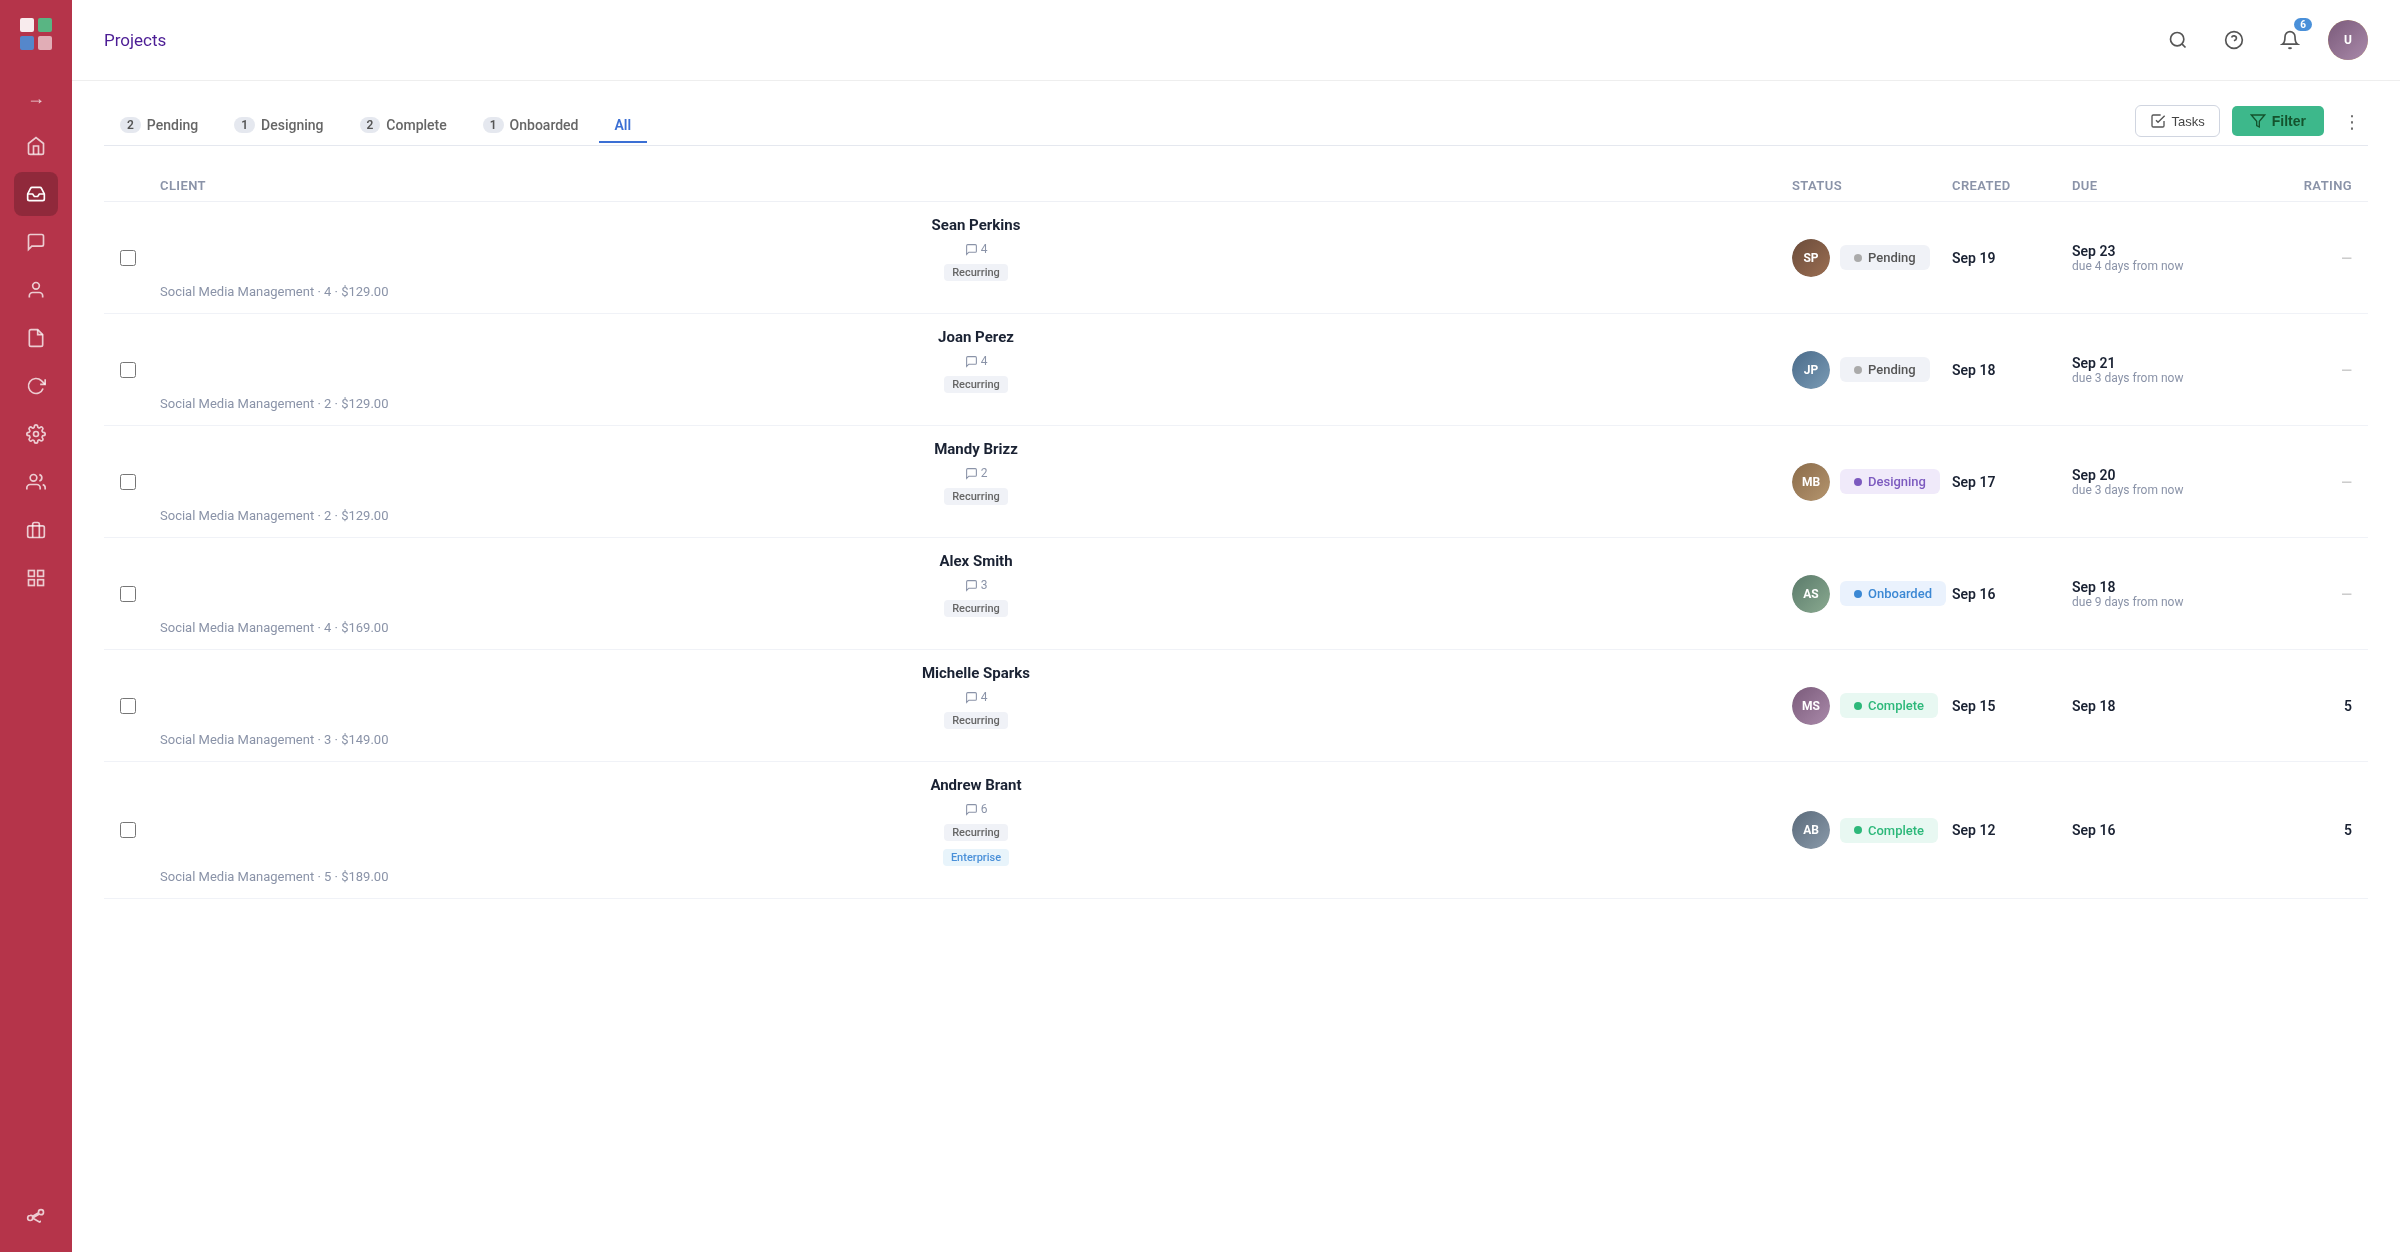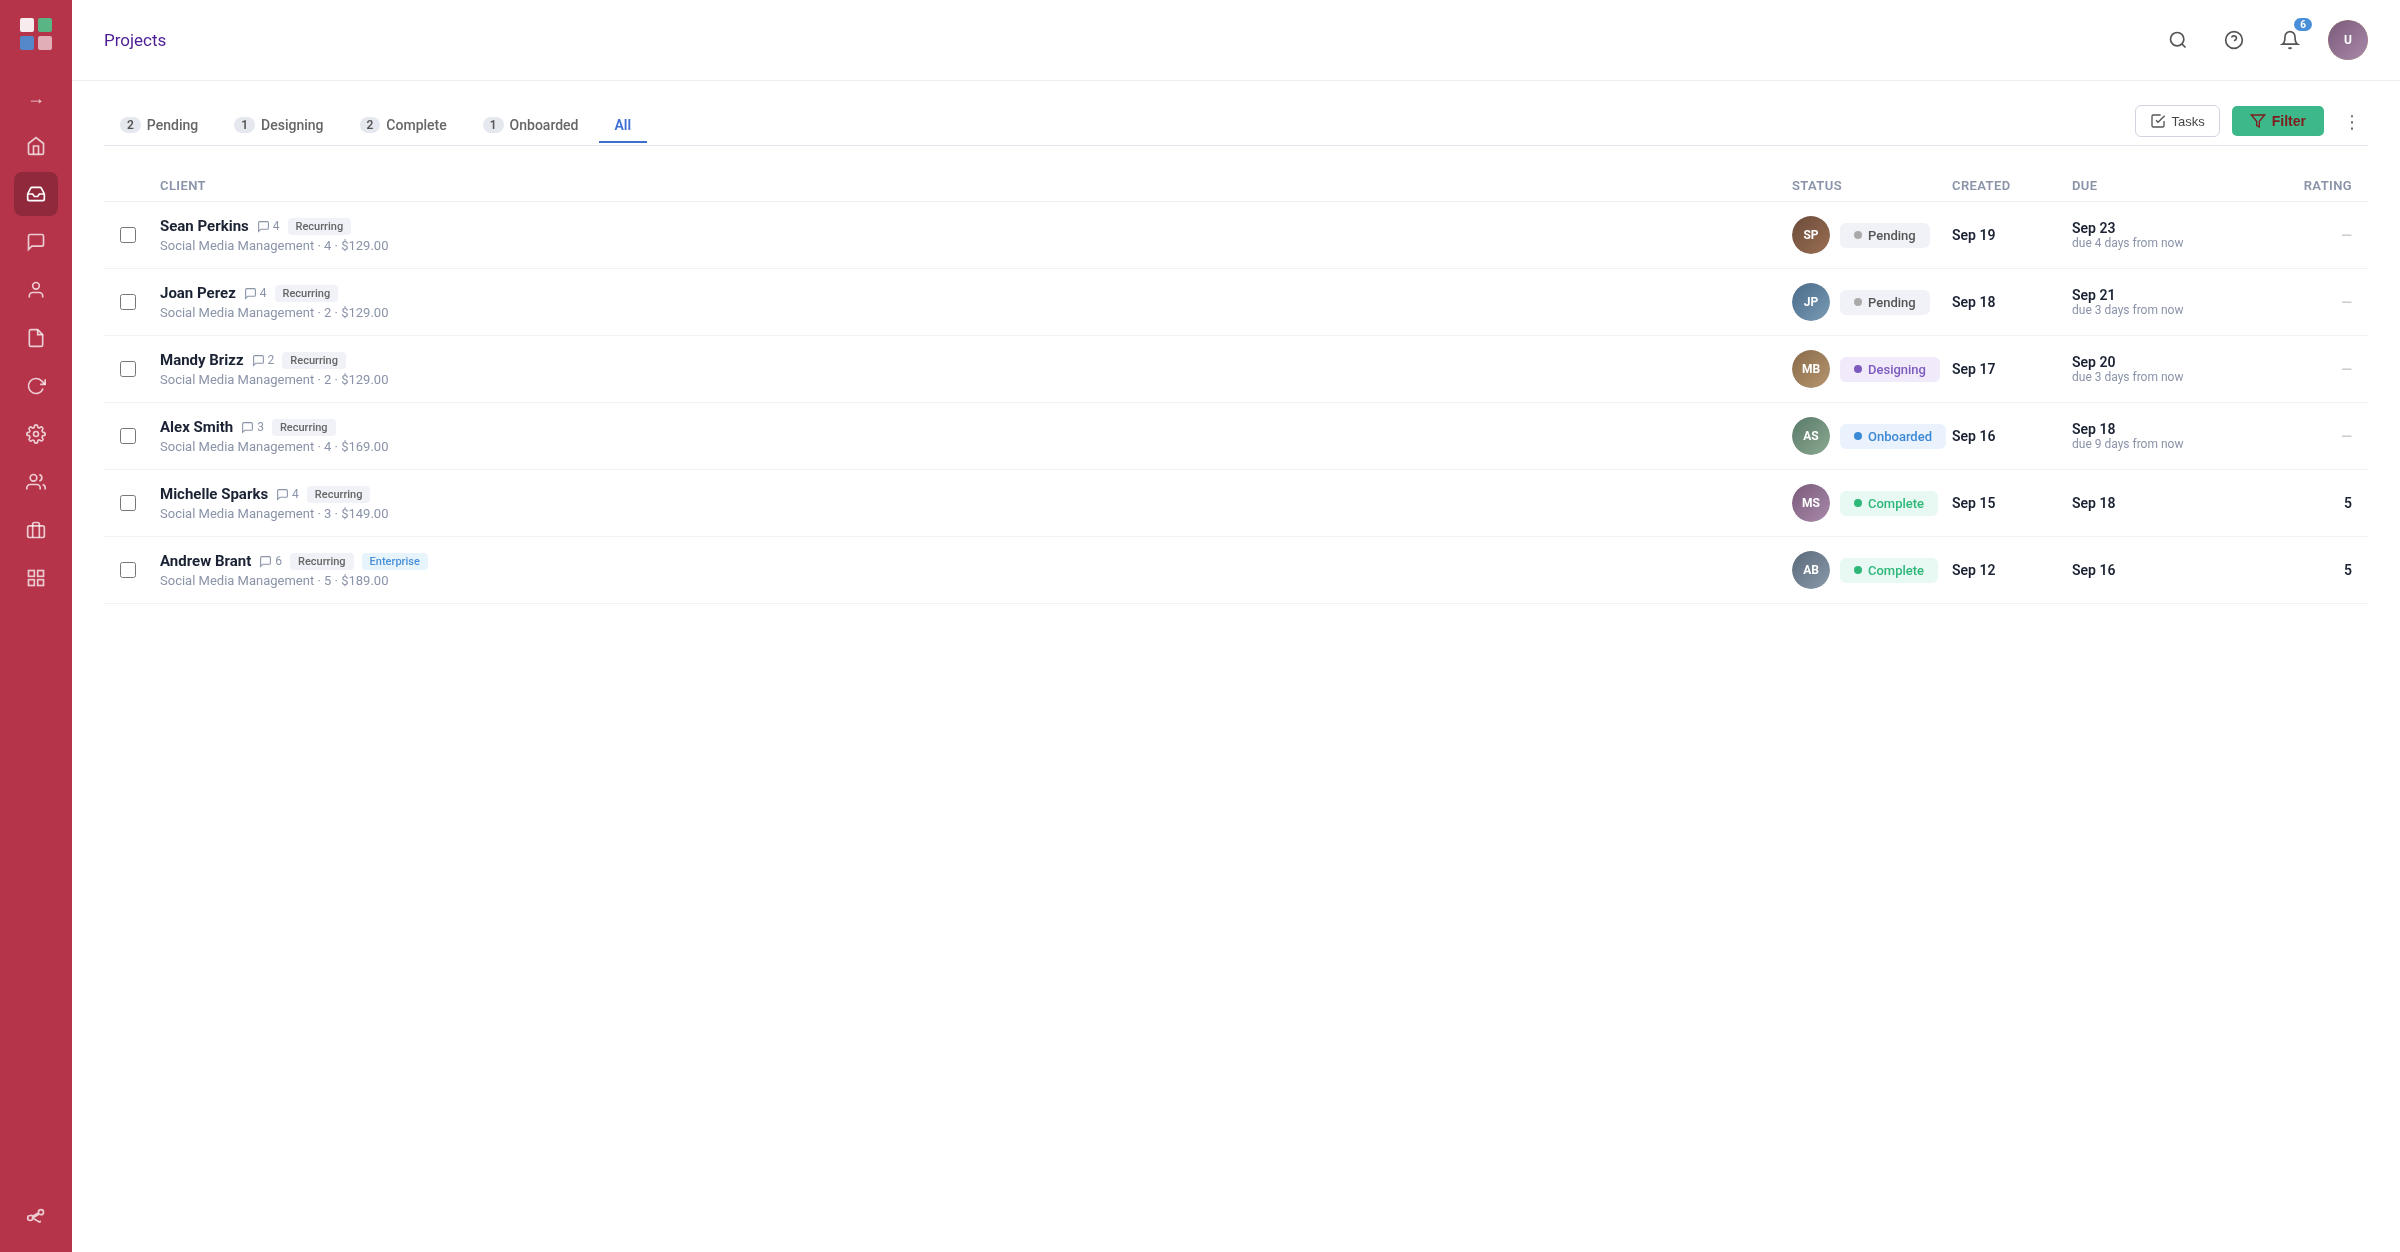--- a/index.html
+++ b/index.html
@@ -169,21 +169,21 @@
     .filter-btn {
       display: flex;
       align-items: center;
       gap: 6px;
       padding: 7px 18px;
       border: none;
       border-radius: 5px;
       background: #3db88b;
       cursor: pointer;
       font-size: 14px;
-      color: #7f1d1d;
+      color: #14532d;
       font-weight: 600;
     }
     .more-btn {
       width: 32px;
       height: 32px;
       display: flex;
       align-items: center;
       justify-content: center;
       cursor: pointer;
       color: #666;
@@ -217,21 +217,21 @@
       align-items: center;
     }
     .row-check input[type=checkbox] {
       width: 16px;
       height: 16px;
       cursor: pointer;
       accent-color: #3b6fd4;
     }
 
     .client-cell { display: flex; flex-direction: column; gap: 3px; }
-    .client-name-row { display: flex; align-items: center; gap: 8px; }
+    .client-name-row { display: flex; align-items: center; gap: 8px; flex-direction: column; }
     .client-name {
       font-weight: 700;
       font-size: 15px;
       color: #1a2233;
     }
     .comment-badge {
       display: flex;
       align-items: center;
       gap: 3px;
       color: #8a93a8;

